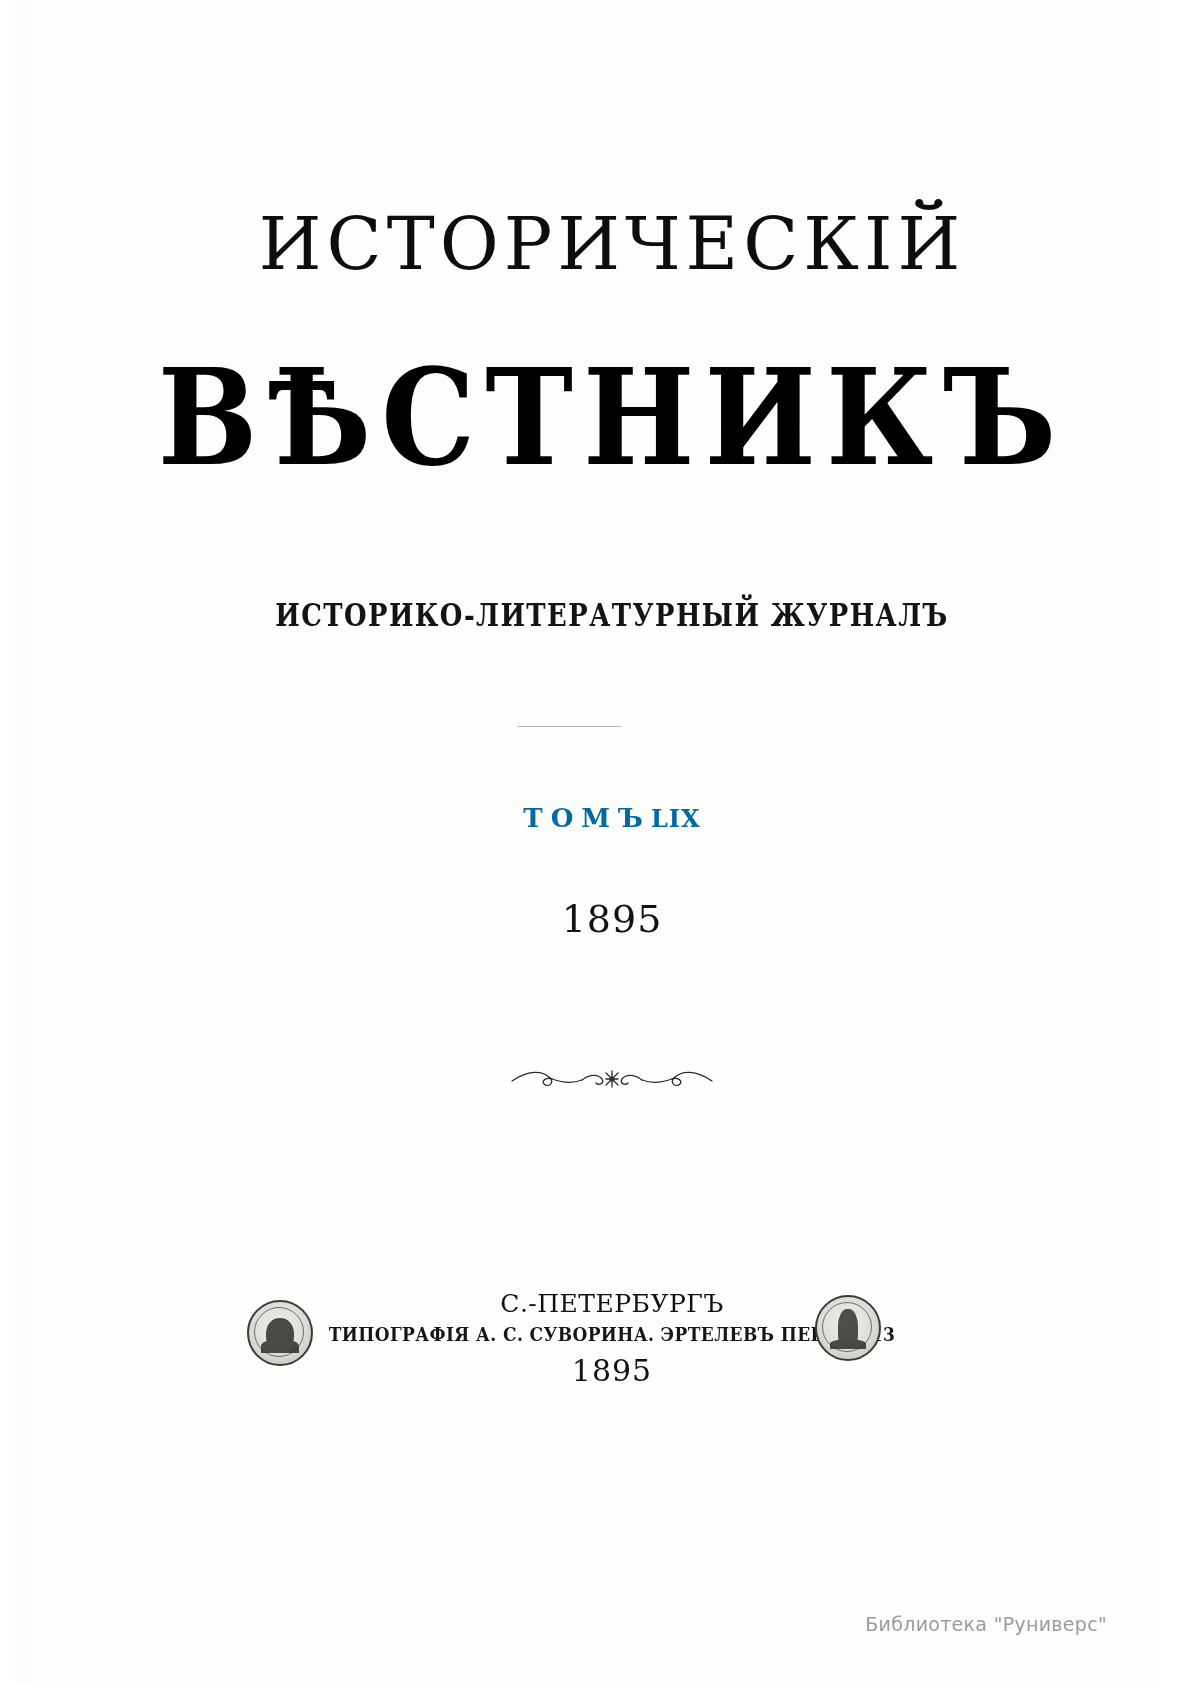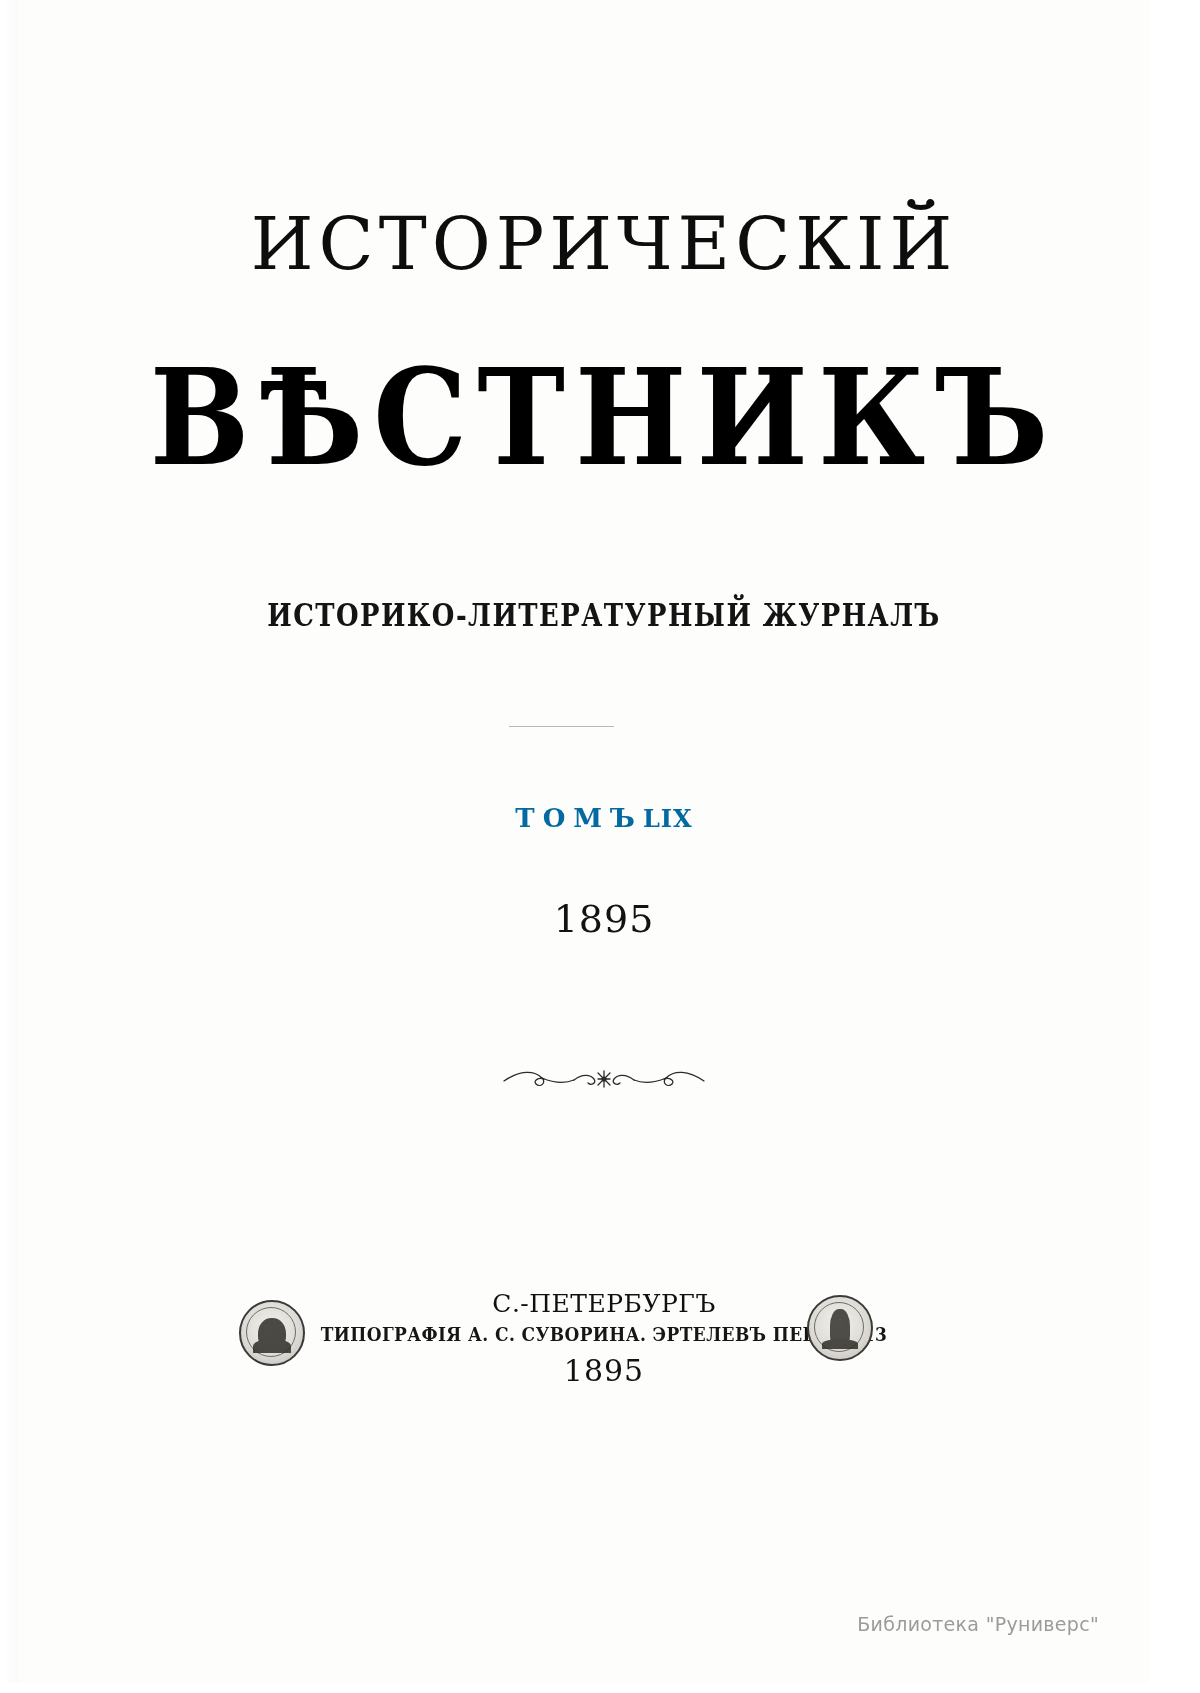--- a/index.html
+++ b/index.html
@@ -12,21 +12,21 @@
     height: 1693px;
     position: relative;
     font-family: "Liberation Serif", serif;
     color: #121212;
     overflow: hidden;
   }
 
   
   .page {
     position: absolute;
-    left: 4px; top: 0;
+    left: 12px; top: 0;
     width: 1145px;
     height: 1693px;
     background: #fdfdfb;
   }
   .scan-edge-left {
     position: absolute;
     left: 0; top: 0;
     width: 14px; height: 1693px;
     background: linear-gradient(to right, #ffffff 0%, #fafafa 100%);
   }

